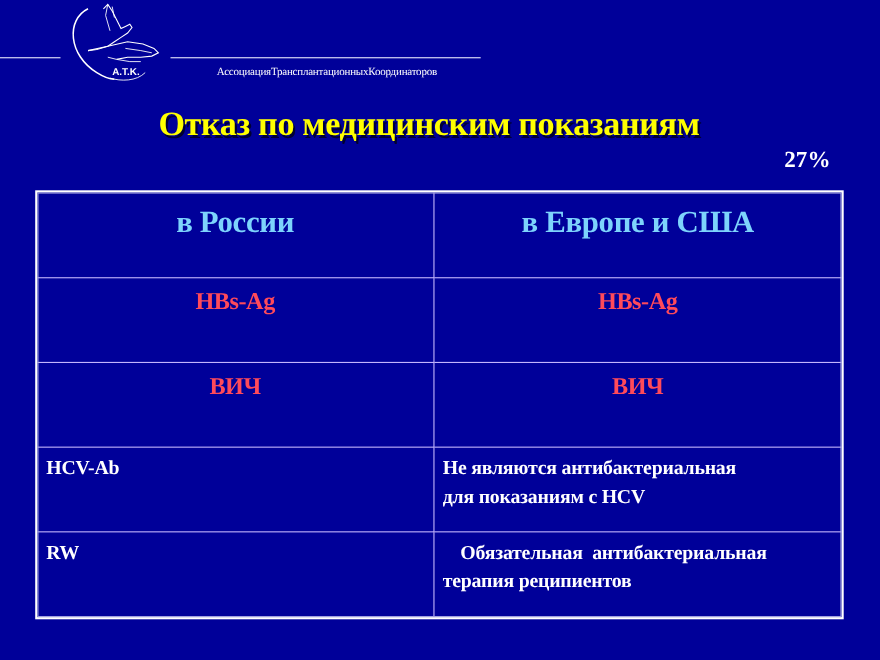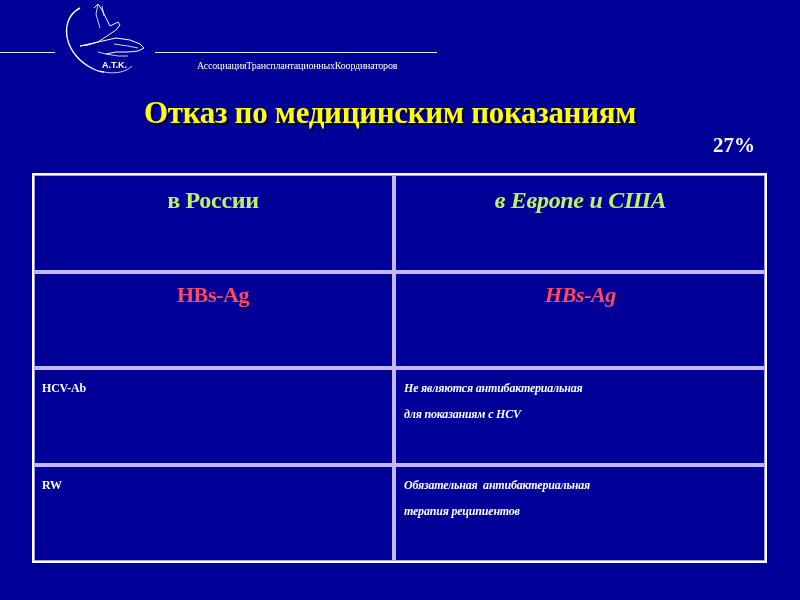--- a/index.html
+++ b/index.html
@@ -75,51 +75,51 @@
       outline: 1px solid #a0a0e0;
       outline-offset: -3px;
     }
     table.grid {
       width: 100%;
       height: 100%;
       border-collapse: collapse;
       table-layout: fixed;
     }
     table.grid td {
-      border: 4px solid #c4b5fd;
+      border: 1px solid #c4b5fd;
       vertical-align: top;
       padding: 0;
       height: 77px;
       box-sizing: border-box;
     }
     table.grid tr:first-child td { border-top: none; }
     table.grid tr:last-child td { border-bottom: none; }
     table.grid td:first-child { border-left: none; width: 360px; }
-    table.grid td:last-child { border-right: none; font-style: italic; }
+    table.grid td:last-child { border-right: none; }
 
     .cell-head {
       text-align: center;
       font-weight: bold;
-      font-size: 24px;
-      color: #bef264;
+      font-size: 28px;
+      color: #7dd3fc;
       padding-top: 12px !important;
       letter-spacing: -0.3px;
     }
     .cell-red {
       text-align: center;
       font-weight: bold;
       font-size: 22px;
       color: #ff4a5a;
       padding-top: 8px !important;
       letter-spacing: -0.4px;
     }
     .cell-white {
       text-align: left;
       font-weight: bold;
-      font-size: 12px;
+      font-size: 18px;
       line-height: 26px;
       color: #ffffff;
       padding: 5px 8px 0 8px !important;
       letter-spacing: -0.2px;
     }
     .cell-white span { display: block; }
   </style>
 </head>
 <body>
 
@@ -154,32 +154,36 @@
     <tbody>
         <tr>
       <td class="cell-head">в России</td>
       <td class="cell-head">в Европе и США</td>
     </tr>
     <tr>
       <td class="cell-red">HBs-Ag</td>
       <td class="cell-red">HBs-Ag</td>
     </tr>
     <tr>
+      <td class="cell-red">ВИЧ</td>
+      <td class="cell-red">ВИЧ</td>
+    </tr>
+    <tr>
       <td class="cell-white">
         <span>HCV-Ab</span>
       </td>
       <td class="cell-white">
         <span>Не являются антибактериальная</span>
         <span>для показаниям с HCV</span>
       </td>
     </tr>
     <tr>
       <td class="cell-white">
         <span>RW</span>
       </td>
       <td class="cell-white">
-        <span style="white-space: pre;">Обязательная  антибактериальная</span>
+        <span style="white-space: pre; margin-left: 16px;">Обязательная  антибактериальная</span>
         <span>терапия реципиентов</span>
       </td>
     </tr>
   </tbody>
     </table>
 </div>
 
 </body></html>

